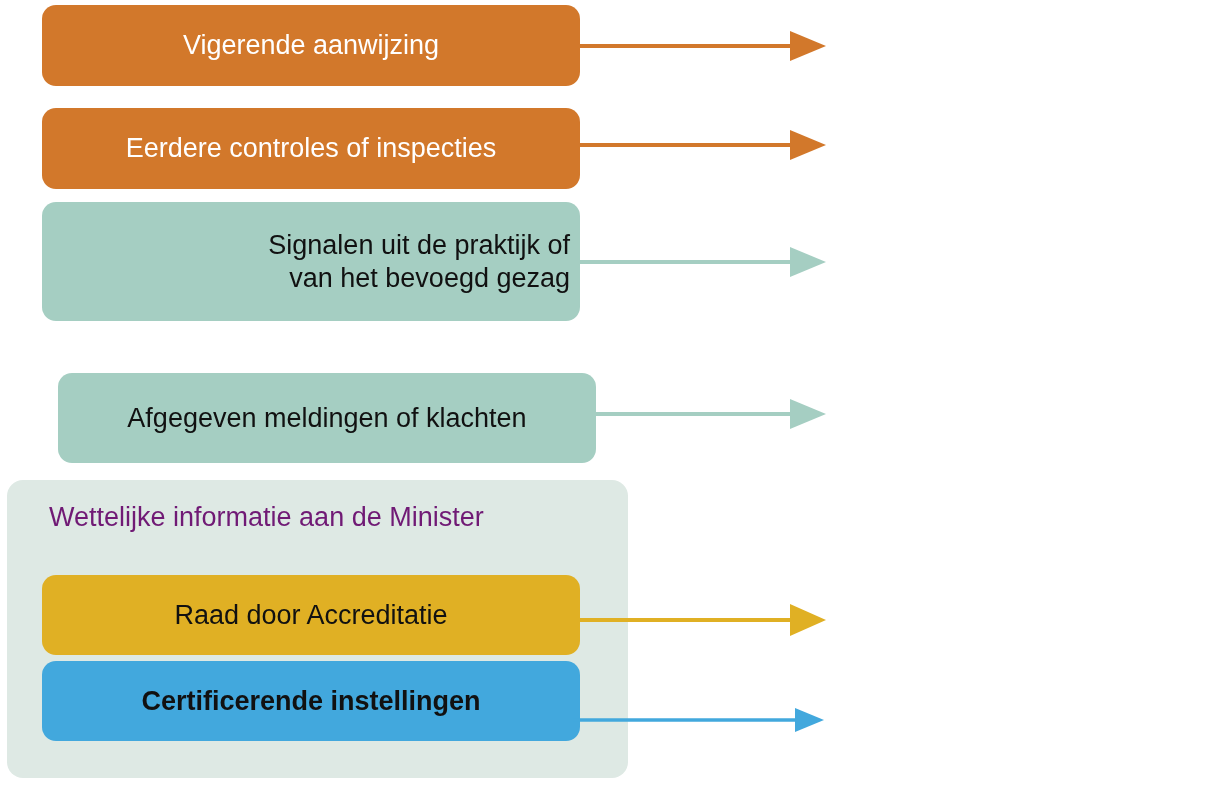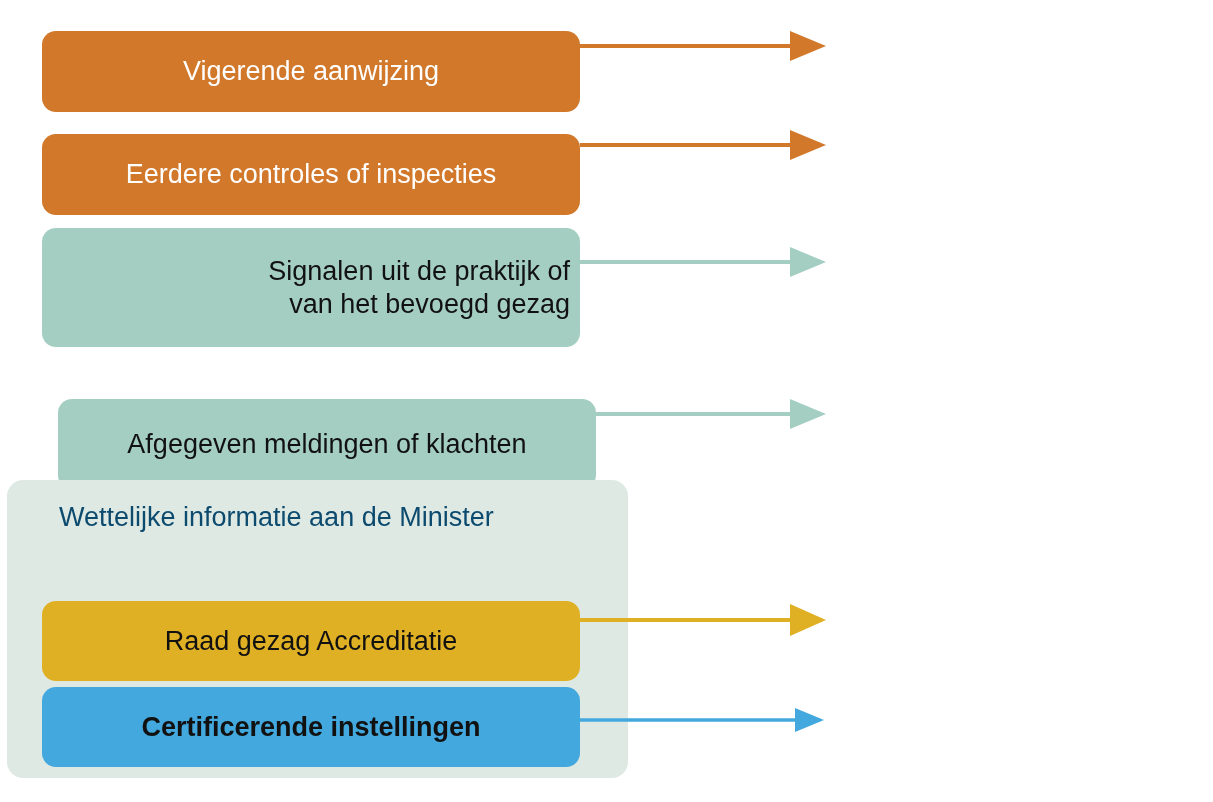--- a/index.html
+++ b/index.html
@@ -24,21 +24,20 @@
     position: absolute;
     box-sizing: border-box;
     display: flex;
     align-items: center;
     justify-content: center;
     text-align: center;
     border-radius: 14px;
     line-height: 1.22;
     padding: 2px 10px;
     user-select: none;
-    margin-top: 26px;
   }
   .node .label { display: block; width: 100%; }
 
   .node-orange {
     background: #d2782b;
     color: #ffffff;
     font-size: 27px;
   }
   .node-teal {
     background: #a5cec2;
@@ -64,24 +63,24 @@
 
   
   .group-box {
     position: absolute;
     box-sizing: border-box;
     background: #dee9e4;
     border-radius: 16px;
   }
   .group-title {
     position: absolute;
-    left: 52px;
+    left: 42px;
     top: 22px;
     font-size: 27px;
-    color: #0c4a6e;
+    color: #701a75;
     white-space: nowrap;
   }
 
   
   .connector {
     position: absolute;
     overflow: visible;
   }
 
   
@@ -123,21 +122,21 @@
 
   <div class="node node-teal" id="box-afgegeven">
     <span class="label">Afgegeven meldingen of klachten</span>
   </div>
 
   <div class="group-box" id="group-wettelijke">
 
     <div class="group-title">Wettelijke informatie aan de Minister</div>
 
     <div class="node node-yellow" id="box-raad">
-      <span class="label">Raad gezag Accreditatie</span>
+      <span class="label">Raad door Accreditatie</span>
     </div>
 
     <div class="node node-blue" id="box-certificerende">
       <span class="label">Certificerende  instellingen</span>
     </div>
   </div>
 
   <svg class="connector arrow-svg a1" viewBox="0 0 250 40" preserveAspectRatio="none" aria-hidden="true">
     <line x1="0" y1="20" x2="216" y2="20" stroke="#d2782b" stroke-width="4"></line>
     <polygon points="210,5 246,20 210,35" fill="#d2782b"></polygon>

